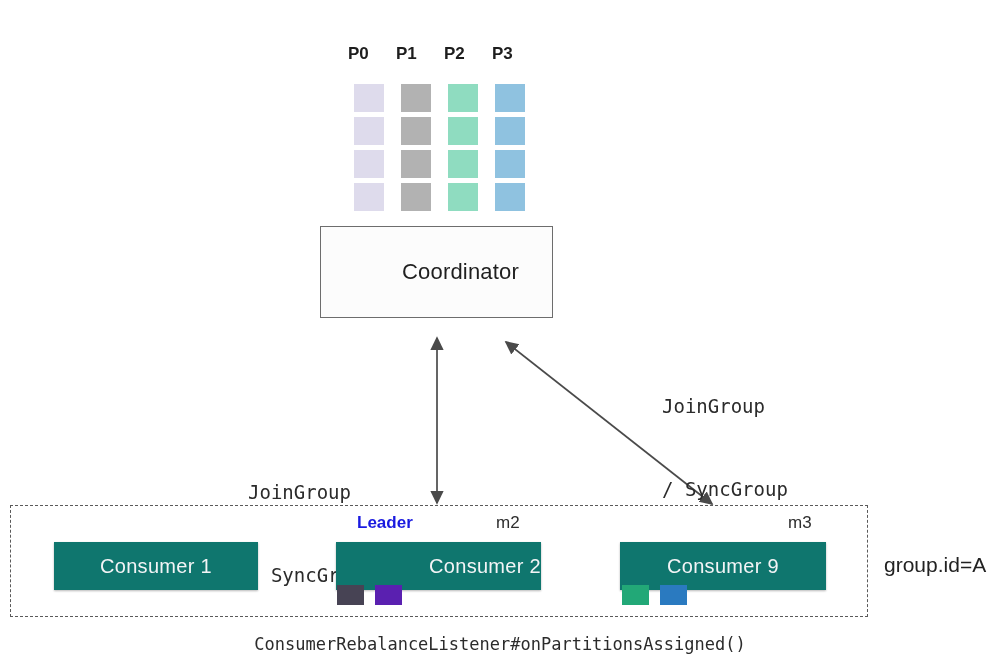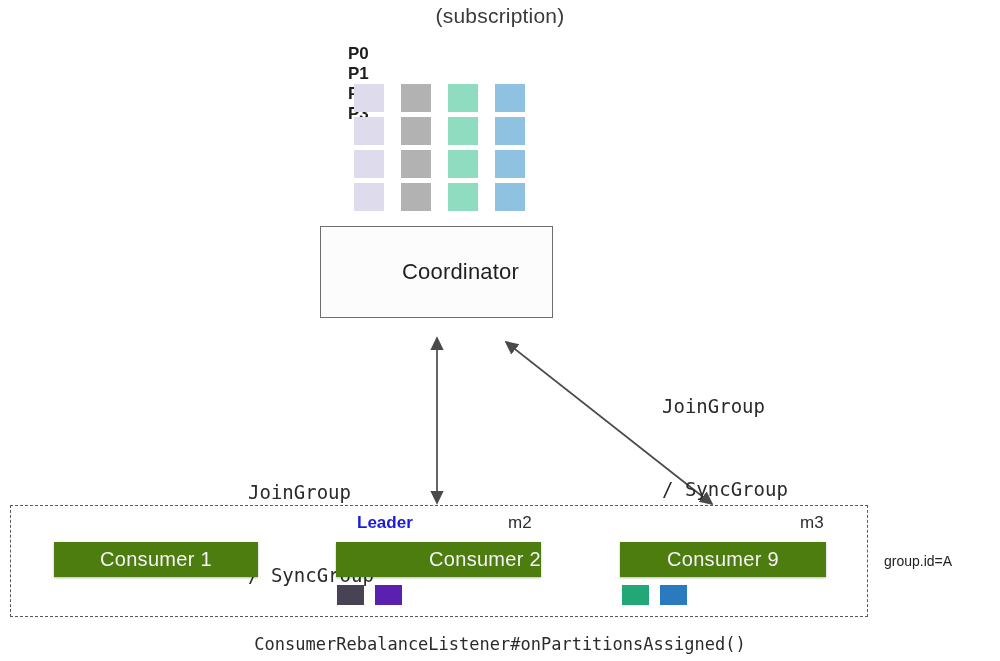--- a/index.html
+++ b/index.html
@@ -27,21 +27,21 @@
     width: 1000px;
     text-align: center;
     font-size: 21px;
     color: #3a3a3a;
     letter-spacing: 0.2px;
   }
   #partition-headers {
     left: 340px; top: 44px;
     width: 200px;
     display: flex;
-    flex-direction: column;
+    flex-direction: row;
   }
   .partition-header {
     width: 48px;
     text-align: left;
     padding-left: 8px;
     font-size: 17px;
     font-weight: bold;
     color: #1d1d1d;
     box-sizing: border-box;
   }
@@ -105,22 +105,22 @@
     left: 10px; top: 505px;
     width: 858px;
     height: 112px;
     border: 1.6px dashed #5a5a5a;
     box-sizing: border-box;
     background: transparent;
   }
 
   
   .consumer-box {
-    height: 35px;
-    background: #4d7c0f;
+    height: 48px;
+    background: #0f766e;
     display: flex;
     align-items: center;
     justify-content: center;
     box-shadow: 0 1px 2px rgba(0,0,0,0.28);
   }
   .consumer-label {
     color: #f3f4f6;
     font-size: 20px;
     letter-spacing: 0.3px;
   }
@@ -131,60 +131,58 @@
   
   .tag-leader {
     font-size: 17px;
     font-weight: bold;
     color: #1a1ae0;
     text-align: center;
   }
   .tag-member {
     font-size: 17px;
     color: #2e2e2e;
-    margin-left: 12px;
   }
   #leader-tag { left: 357px; top: 513px; }
   #m2-tag { left: 496px; top: 513px; }
   #m3-tag { left: 788px; top: 513px; }
 
   
   .chip-row { display: flex; flex-direction: row; }
   .chip {
     width: 27px;
     height: 20px;
     margin-right: 11px;
   }
   .chip:last-child { margin-right: 0; }
   #consumer-2-chips { left: 337px; top: 585px; }
   #consumer-3-chips { left: 622px; top: 585px; }
 
   
   #group-id-label {
     left: 884px; top: 553px;
-    font-size: 14px;
+    font-size: 21px;
     color: #222222;
   }
 
   
   #footer-callback {
     left: 0; top: 634px;
     width: 1000px;
     text-align: center;
     font-family: "DejaVu Sans Mono", monospace;
     font-size: 17px;
     color: #2b2b2b;
   }
 </style>
 </head>
 <body>
 
 <div id="canvas">
 
-  <div class="abs" id="subscription-title">(subscription)</div>
 
   <div class="abs" id="partition-headers">
     <div class="partition-header">P0</div>
     <div class="partition-header">P1</div>
     <div class="partition-header">P2</div>
     <div class="partition-header">P3</div>
   </div>
 
   <div class="abs" id="partition-grid">
       <div class="partition-row">

